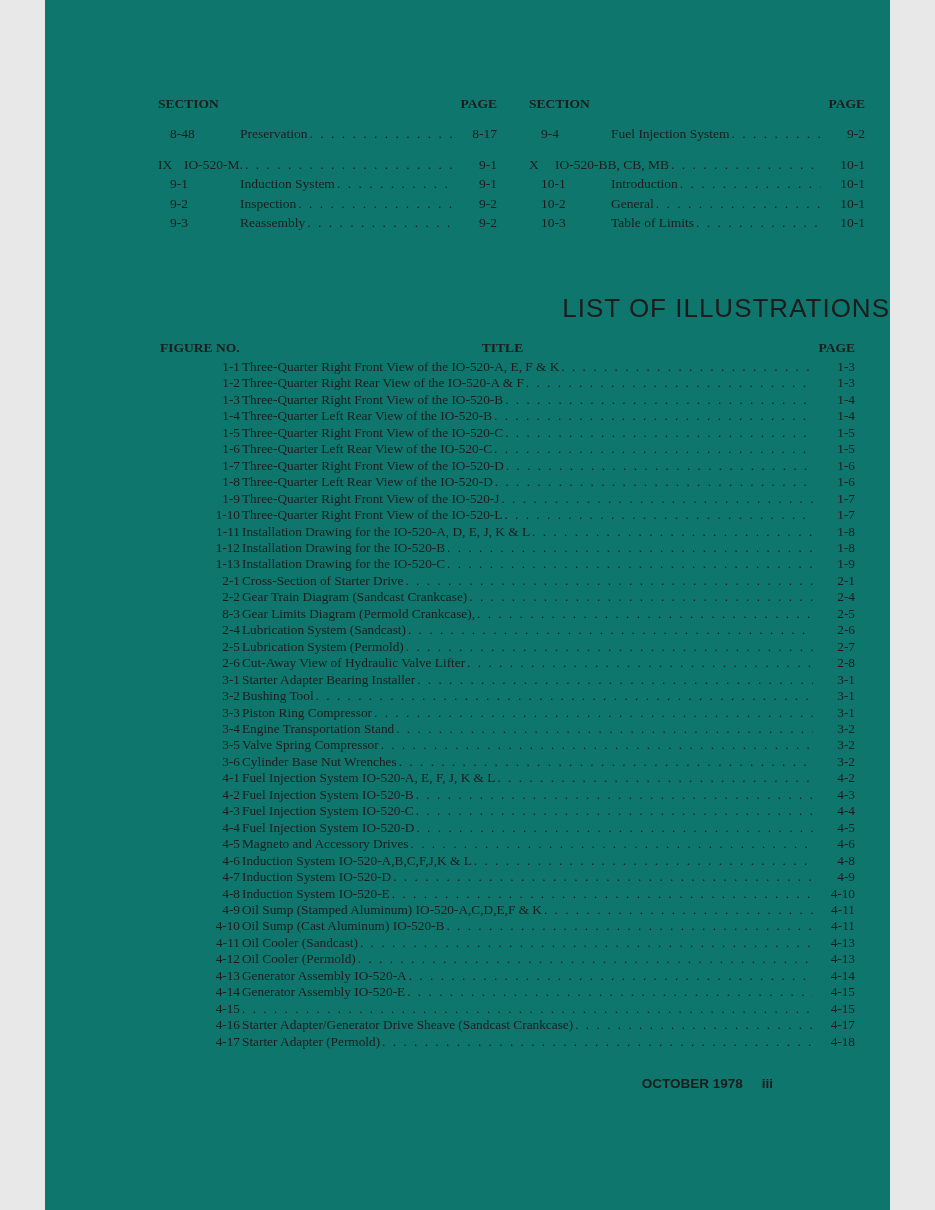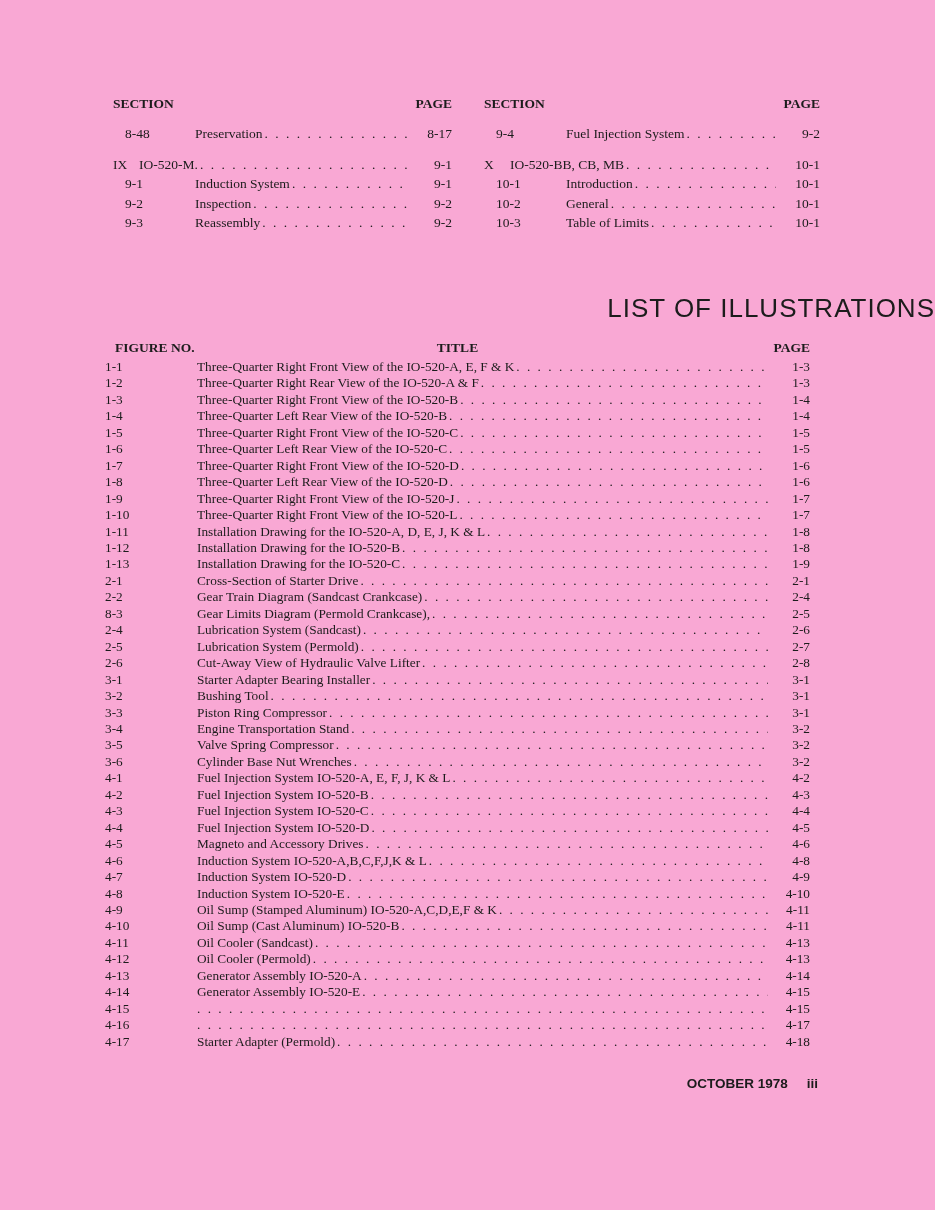--- a/index.html
+++ b/index.html
@@ -1,22 +1,22 @@
 <!DOCTYPE html>
 <html><head>
 <meta charset="utf-8">
 <style>
   * { margin: 0; padding: 0; box-sizing: border-box; }
   html, body { background: #e8e8e8; }
   .page {
     position: relative;
-    width: 935px;
+    width: 845px;
     height: 1210px;
     margin: 0 auto;
-    background: #f9a8d4;
+    background: #0f766e;
     color: #1c1c1c;
     font-family: "Liberation Serif", "DejaVu Serif", serif;
     overflow: hidden;
   }
 
   
   .toc {
     position: absolute;
     top: 96px;
     left: 113px;
@@ -94,21 +94,21 @@
     transform: translateX(-50%);
   }
   .fh-page { margin-left: auto; }
   .fig-row {
     display: flex;
     align-items: baseline;
     font-size: 13.3px;
     line-height: 16.45px;
     white-space: nowrap;
   }
-  .f-num { flex: 0 0 90px; text-align: left; }
+  .f-num { flex: 0 0 90px; text-align: right; }
   .f-title { flex: 0 0 auto; padding-left: 2px; }
   .f-page { flex: 0 0 38px; text-align: right; }
 
   
   .footer {
     position: absolute;
     top: 1076px;
     right: 117px;
     display: flex;
     gap: 19px;
@@ -498,20 +498,21 @@
         </div>
 
         <div class="fig-row">
           <span class="f-num">4-15</span>
           <span class="dots"></span>
           <span class="f-page">4-15</span>
         </div>
 
         <div class="fig-row">
           <span class="f-num">4-16</span>
+          <span class="f-title">Starter Adapter/Generator Drive Sheave (Sandcast Crankcase)</span>
           <span class="dots"></span>
           <span class="f-page">4-17</span>
         </div>
 
         <div class="fig-row">
           <span class="f-num">4-17</span>
           <span class="f-title">Starter Adapter (Permold)</span>
           <span class="dots"></span>
           <span class="f-page">4-18</span>
         </div>

